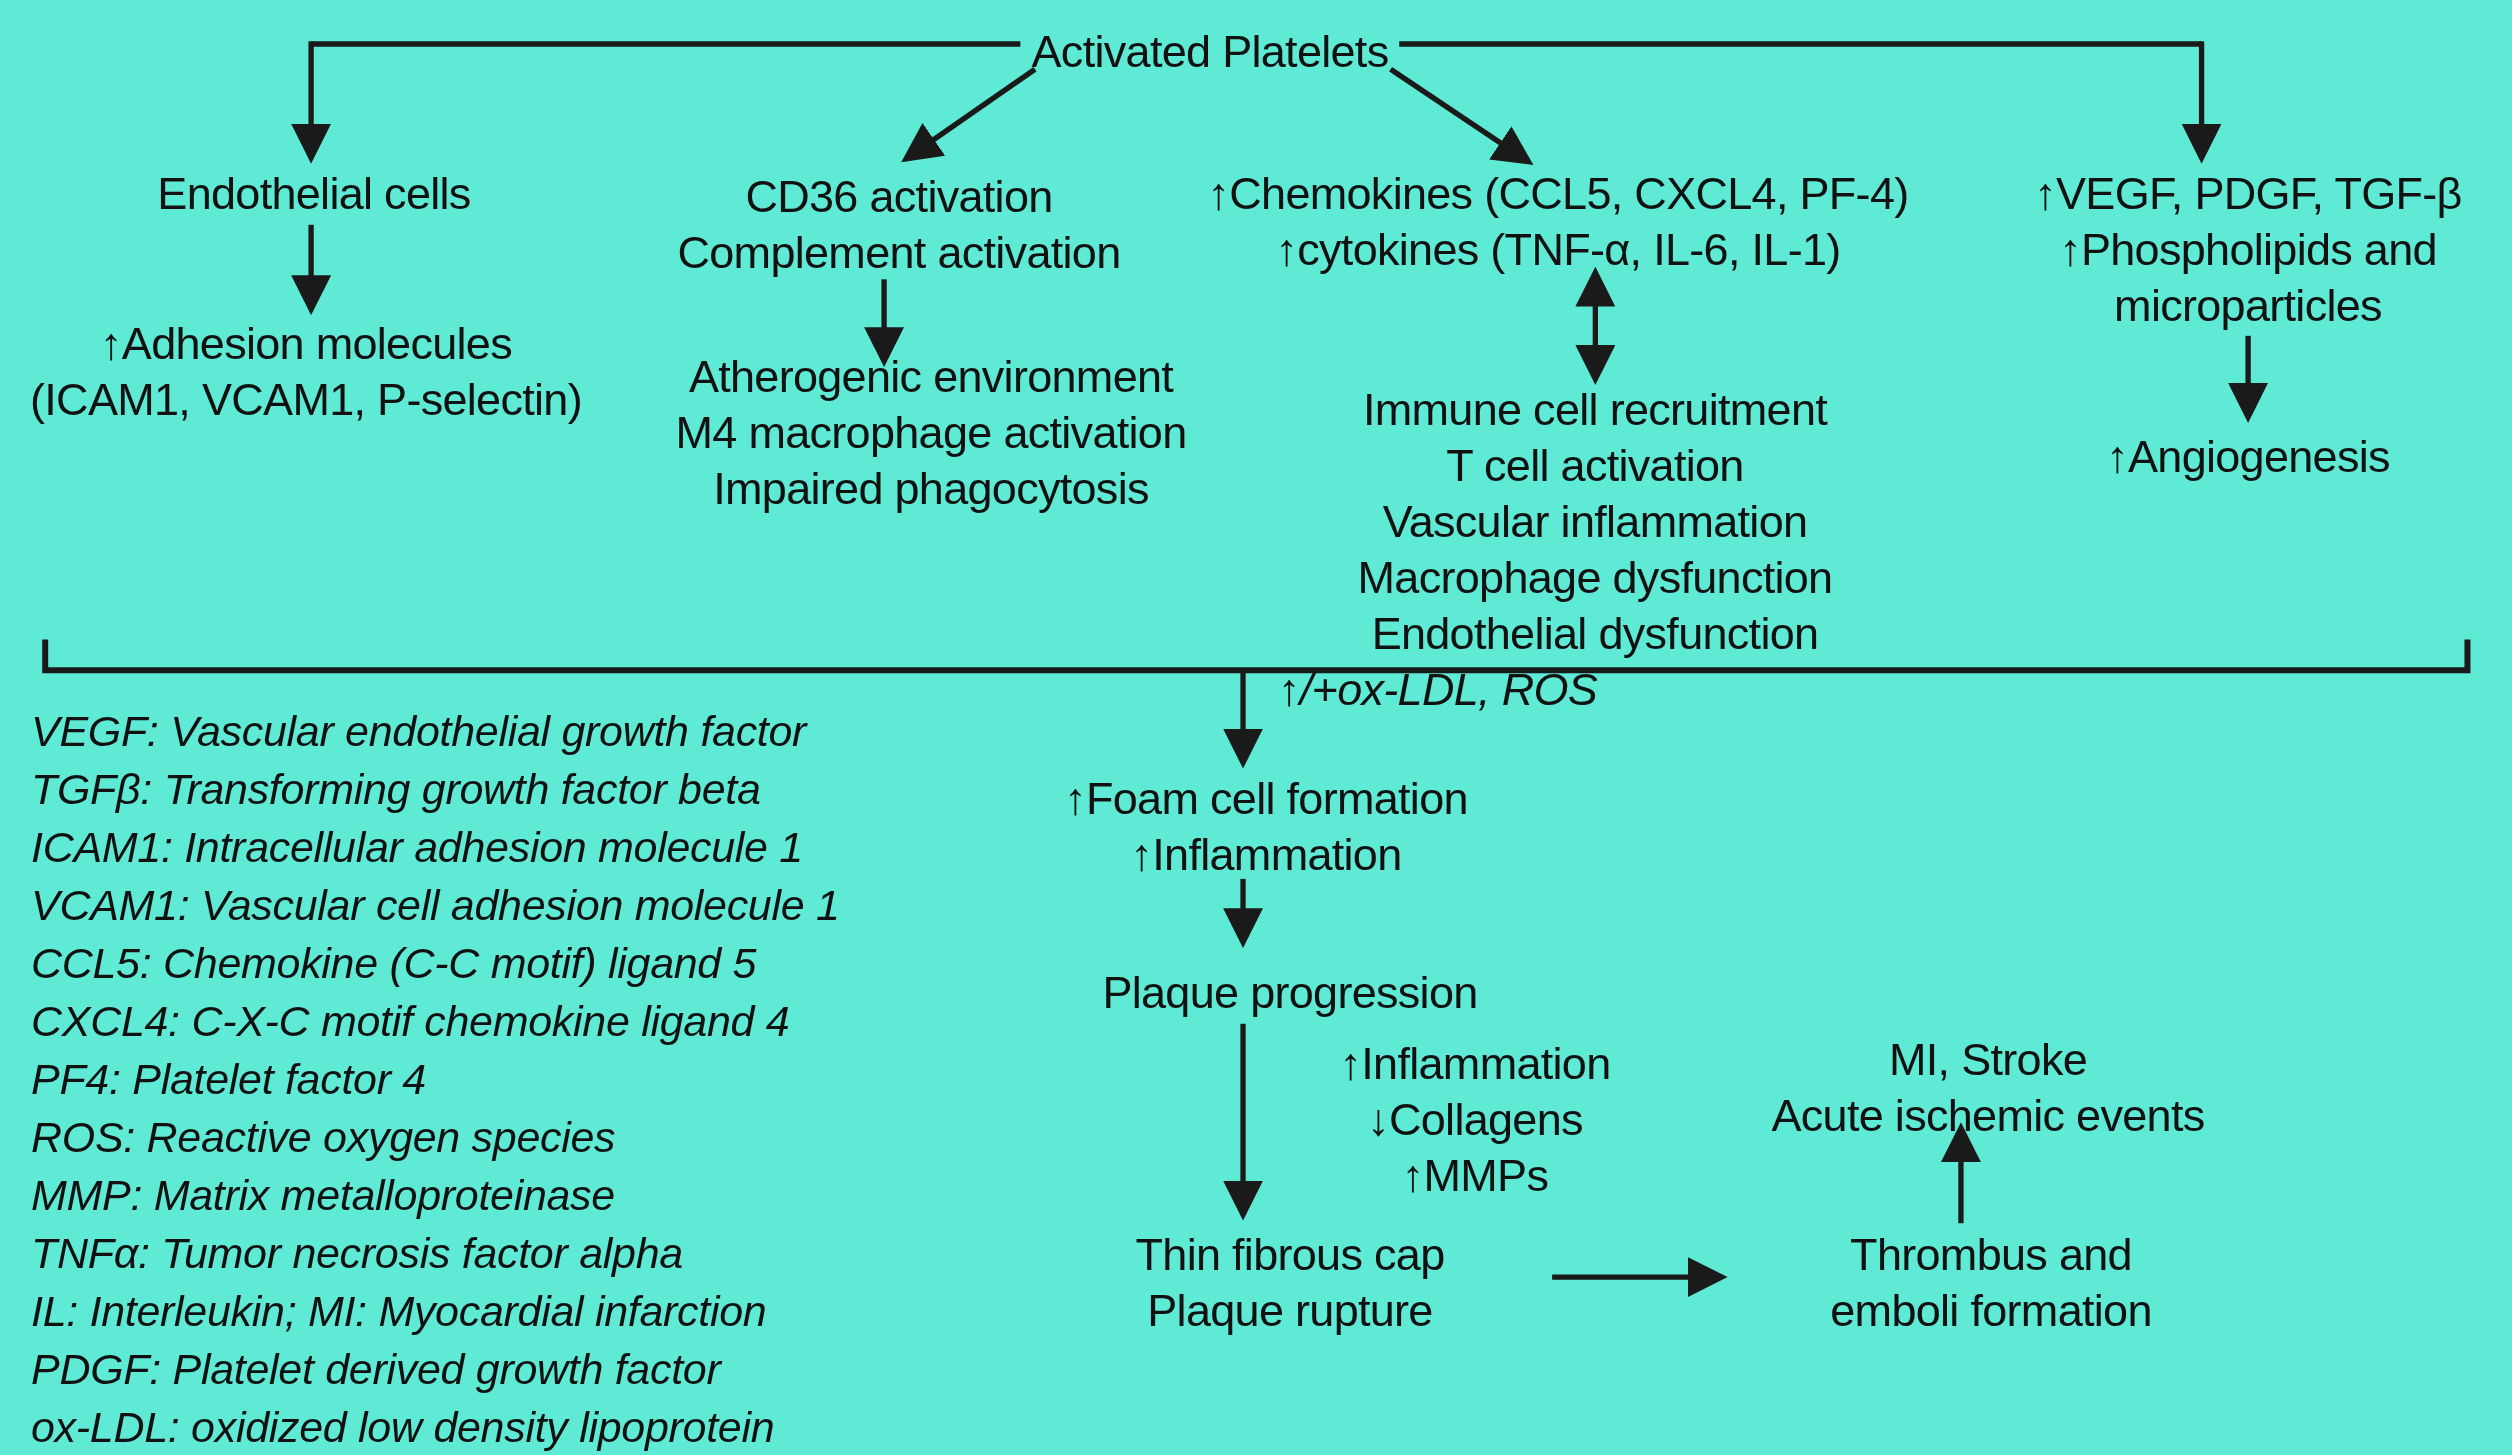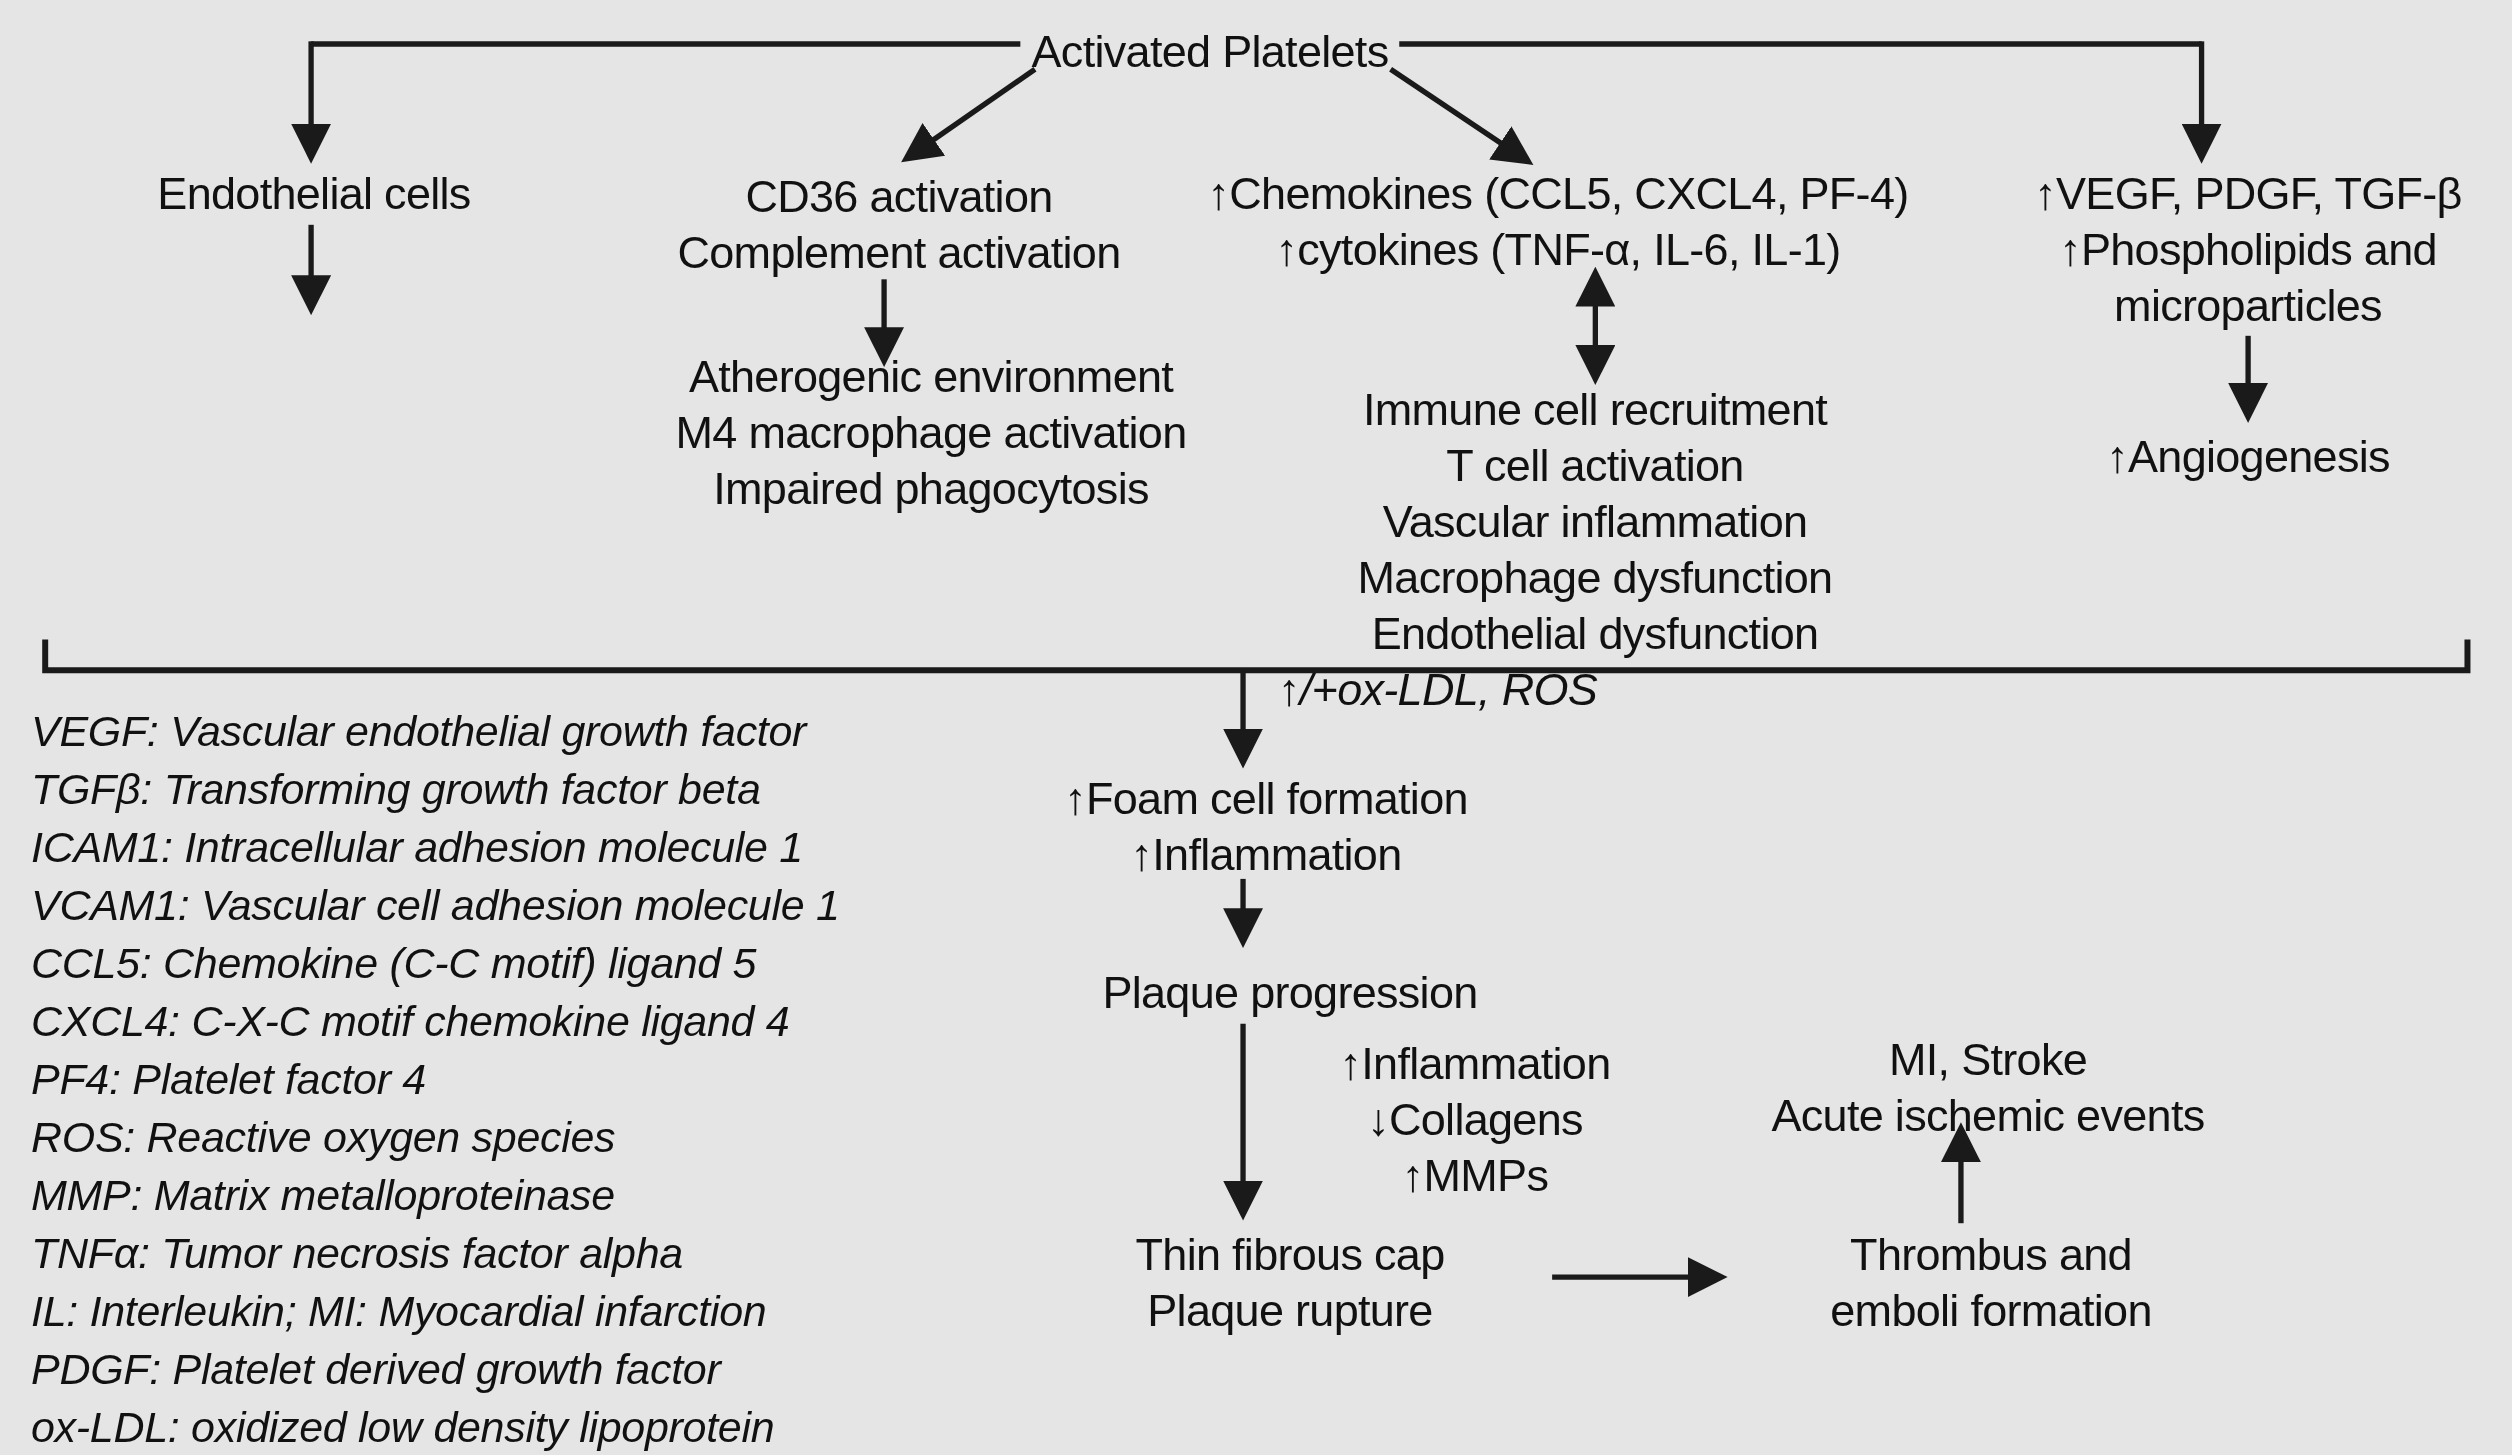--- a/index.html
+++ b/index.html
@@ -1,19 +1,19 @@
 <!DOCTYPE html>
 <html style="font-size:10.6px"><head>
 <meta charset="utf-8">
 <style>
   html,body{margin:0;padding:0;background:#ffffff;}
   .canvas{
     position:relative;
     width:2512px;height:1456px;
-    background:#e5e5e5;
+    background:#5eead4;
     font-family:"Liberation Sans", sans-serif;
     color:#111111;
     overflow:hidden;
   }
   .connector-layer{position:absolute;left:0;top:0;width:2512px;height:1456px;}
   .tb{ 
     position:absolute;
     transform:translateX(-50%);
     text-align:center;
     white-space:nowrap;
@@ -66,20 +66,24 @@
       <path d="M2950,1840 L2950,1742" marker-end="url(#ah)"></path>
     </g>
   </svg>
 
   <div class="tb" style="left:1210px;top:24px">
     <div>Activated Platelets</div>
   </div>
 
   <div class="tb" style="left:314px;top:166px">
     <div>Endothelial cells</div>
+  </div>
+  <div class="tb" style="left:306px;top:316px">
+    <div>↑Adhesion molecules</div>
+    <div>(ICAM1, VCAM1, P-selectin)</div>
   </div>
 
   <div class="tb" style="left:899px;top:169px">
     <div>CD36 activation</div>
     <div>Complement activation</div>
   </div>
   <div class="tb" style="left:931px;top:349px">
     <div>Atherogenic environment</div>
     <div>M4 macrophage activation</div>
     <div>Impaired phagocytosis</div>

